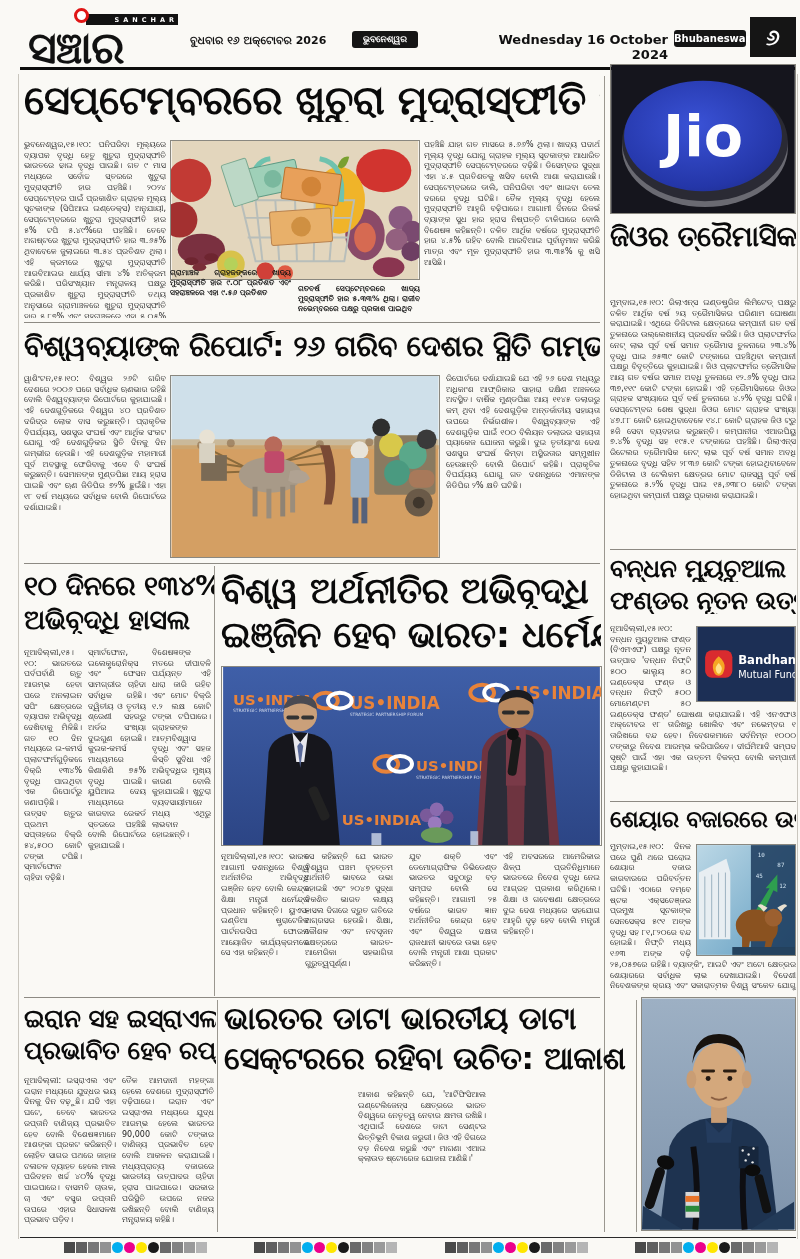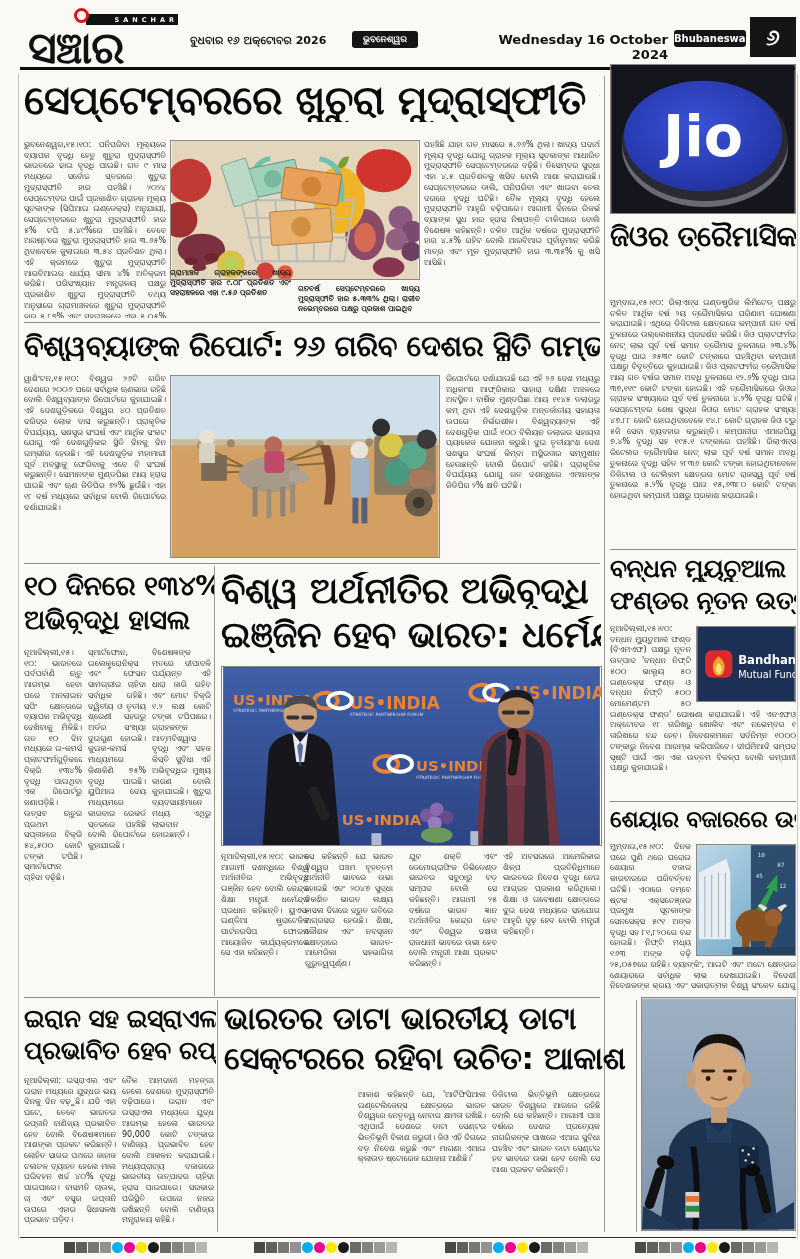--- a/index.html
+++ b/index.html
@@ -235,21 +235,20 @@
 
   <div class="hl abs" style="left:24px;top:1006px;width:192px;font-size:25px;">ଇରାନ ସହ ଇସ୍ରାଏଲ ଯୁଦ୍ଧ</div>
   <div class="hl abs" style="left:24px;top:1038px;width:192px;font-size:25px;">ପ୍ରଭାବିତ ହେବ ରପ୍ତାନି</div>
   <div class="col abs" style="left:24px;top:1076px;width:92px;height:156px;">ନୂଆଦିଲ୍ଲୀ: ଇସ୍ରାଏଲ ଏବଂ ଇରାନ ମଧ୍ୟରେ ଯୁଦ୍ଧର ଭୟ ଦିନକୁ ଦିନ ବଢ଼ୁଛି। ଯଦି ଏହା ଘଟେ, ତେବେ ଭାରତର ରପ୍ତାନି ବାଣିଜ୍ୟ ପ୍ରଭାବିତ ହେବ ବୋଲି ବିଶେଷଜ୍ଞମାନେ ଆଶଙ୍କା ପ୍ରକଟ କରିଛନ୍ତି। ଲୋହିତ ସାଗର ପଥରେ ଜାହାଜ ଚଳାଚଳ ବ୍ୟାହତ ହେଲେ ମାଲ ପରିବହନ ଖର୍ଚ୍ଚ ୪୦% ବୃଦ୍ଧି ପାଇପାରେ। ବାସମତି ଚାଉଳ, ଚା ଏବଂ ବସ୍ତ୍ର ରପ୍ତାନି ଉପରେ ଏହାର ସିଧାସଳଖ ପ୍ରଭାବ ପଡ଼ିବ।</div>
   <div class="col abs" style="left:122px;top:1076px;width:92px;height:156px;">ତୈଳ ଆମଦାନୀ ମହଙ୍ଗା ହେଲେ ଦେଶରେ ମୁଦ୍ରାସ୍ଫୀତି ବଢ଼ିପାରେ। ଇରାନ ଏବଂ ଇସ୍ରାଏଲ ମଧ୍ୟରେ ଯୁଦ୍ଧ ଆରମ୍ଭ ହେଲେ ଭାରତର 90,000 କୋଟି ଟଙ୍କାର ବାଣିଜ୍ୟ ପ୍ରଭାବିତ ହେବ ବୋଲି ଆକଳନ କରାଯାଇଛି। ମଧ୍ୟପ୍ରାଚ୍ୟ ବଜାରରେ ଭାରତୀୟ ଉତ୍ପାଦର ଚାହିଦା ହ୍ରାସ ପାଇପାରେ। ସରକାର ପରିସ୍ଥିତି ଉପରେ ନଜର ରଖିଛନ୍ତି ବୋଲି ବାଣିଜ୍ୟ ମନ୍ତ୍ରାଳୟ କହିଛି।</div>
   <div class="abs" style="left:217px;top:1000px;width:1px;height:232px;background:#9a978f;"></div>
 
   <div class="hl abs" style="left:224px;top:1002px;width:408px;font-size:31px;">ଭାରତର ଡାଟା ଭାରତୀୟ ଡାଟା</div>
   <div class="hl abs" style="left:224px;top:1042px;width:408px;font-size:31px;">ସେକ୍ଟରରେ ରହିବା ଉଚିତ: ଆକାଶ ଅମ୍ବାନୀ</div>
   <div class="col abs" style="left:358px;top:1090px;width:128px;height:142px;">ଆକାଶ କହିଛନ୍ତି ଯେ, 'ଆର୍ଟିଫିସିଆଲ ଇଣ୍ଟେଲିଜେନ୍ସ କ୍ଷେତ୍ରରେ ଭାରତ ବିଶ୍ୱରେ ନେତୃତ୍ୱ ନେବାର କ୍ଷମତା ରଖିଛି। ଏଥିପାଇଁ ଦେଶରେ ଡାଟା ସେଣ୍ଟର ଭିତ୍ତିଭୂମି ବିକାଶ ଜରୁରୀ। ଜିଓ ଏହି ଦିଗରେ ବଡ଼ ନିବେଶ କରୁଛି ଏବଂ ମାଗଣା ଏଆଇ କ୍ଲାଉଡ ଷ୍ଟୋରେଜ ଯୋଜନା ଆଣିଛି।'</div>
-  <div class="col abs" style="left:492px;top:1090px;width:108px;height:142px;">ଡିଜିଟାଲ ଭିତ୍ତିଭୂମି କ୍ଷେତ୍ରରେ ଭାରତ ବିଶ୍ୱରେ ଆଗରେ ରହିଛି ବୋଲି ସେ କହିଛନ୍ତି। ଆଗାମୀ ପାଞ୍ଚ ବର୍ଷରେ ଦେଶର ପ୍ରତ୍ୟେକ ନାଗରିକଙ୍କ ପାଖରେ ଏଆଇ ସୁବିଧା ପହଞ୍ଚିବ ଏବଂ ଭାରତ ଡାଟା ସେଣ୍ଟର ହବ ଭାବରେ ଉଭା ହେବ ବୋଲି ସେ ଆଶା ପ୍ରକଟ କରିଛନ୍ତି।</div>
   <div class="abs" style="left:636px;top:1000px;width:1px;height:232px;background:#9a978f;"></div>
 
   <svg class="abs photo" style="left:641px;top:997px;" width="155" height="234" viewBox="0 0 155 234">
     <defs>
         <linearGradient id="bgak" x1="0" y1="0" x2="0" y2="1">
       <stop offset="0" stop-color="#9db0c4"></stop>
           <stop offset="1" stop-color="#7f94ac"></stop>
         </linearGradient>
       </defs>
     <rect width="155" height="234" fill="url(#bgak)"></rect>

